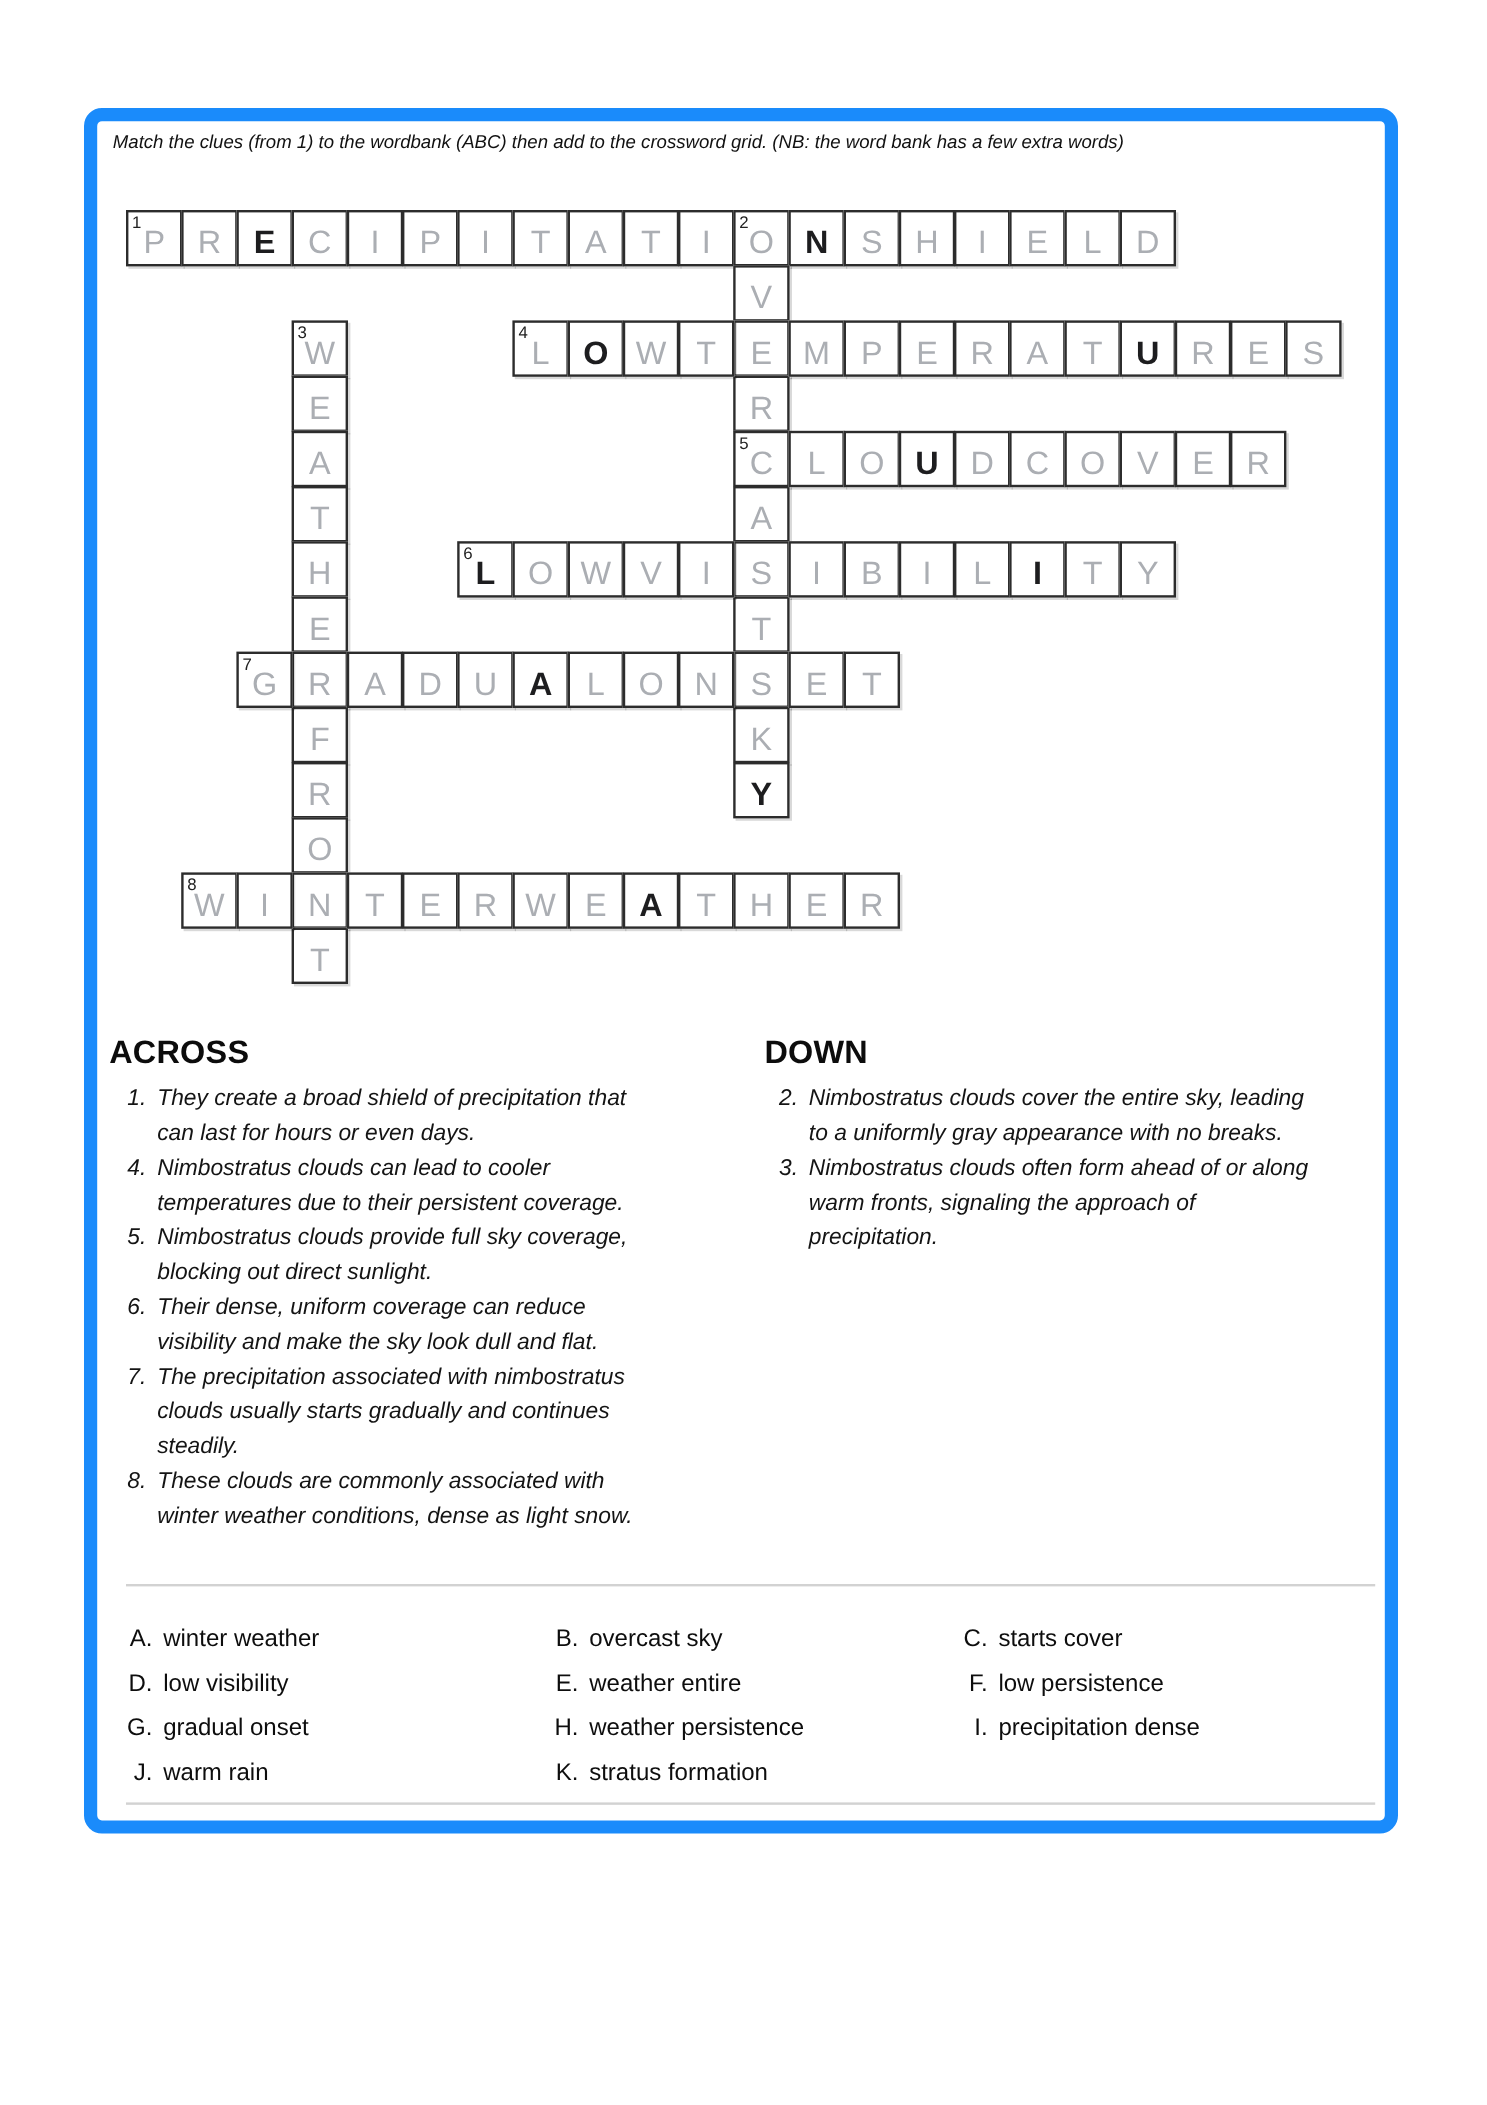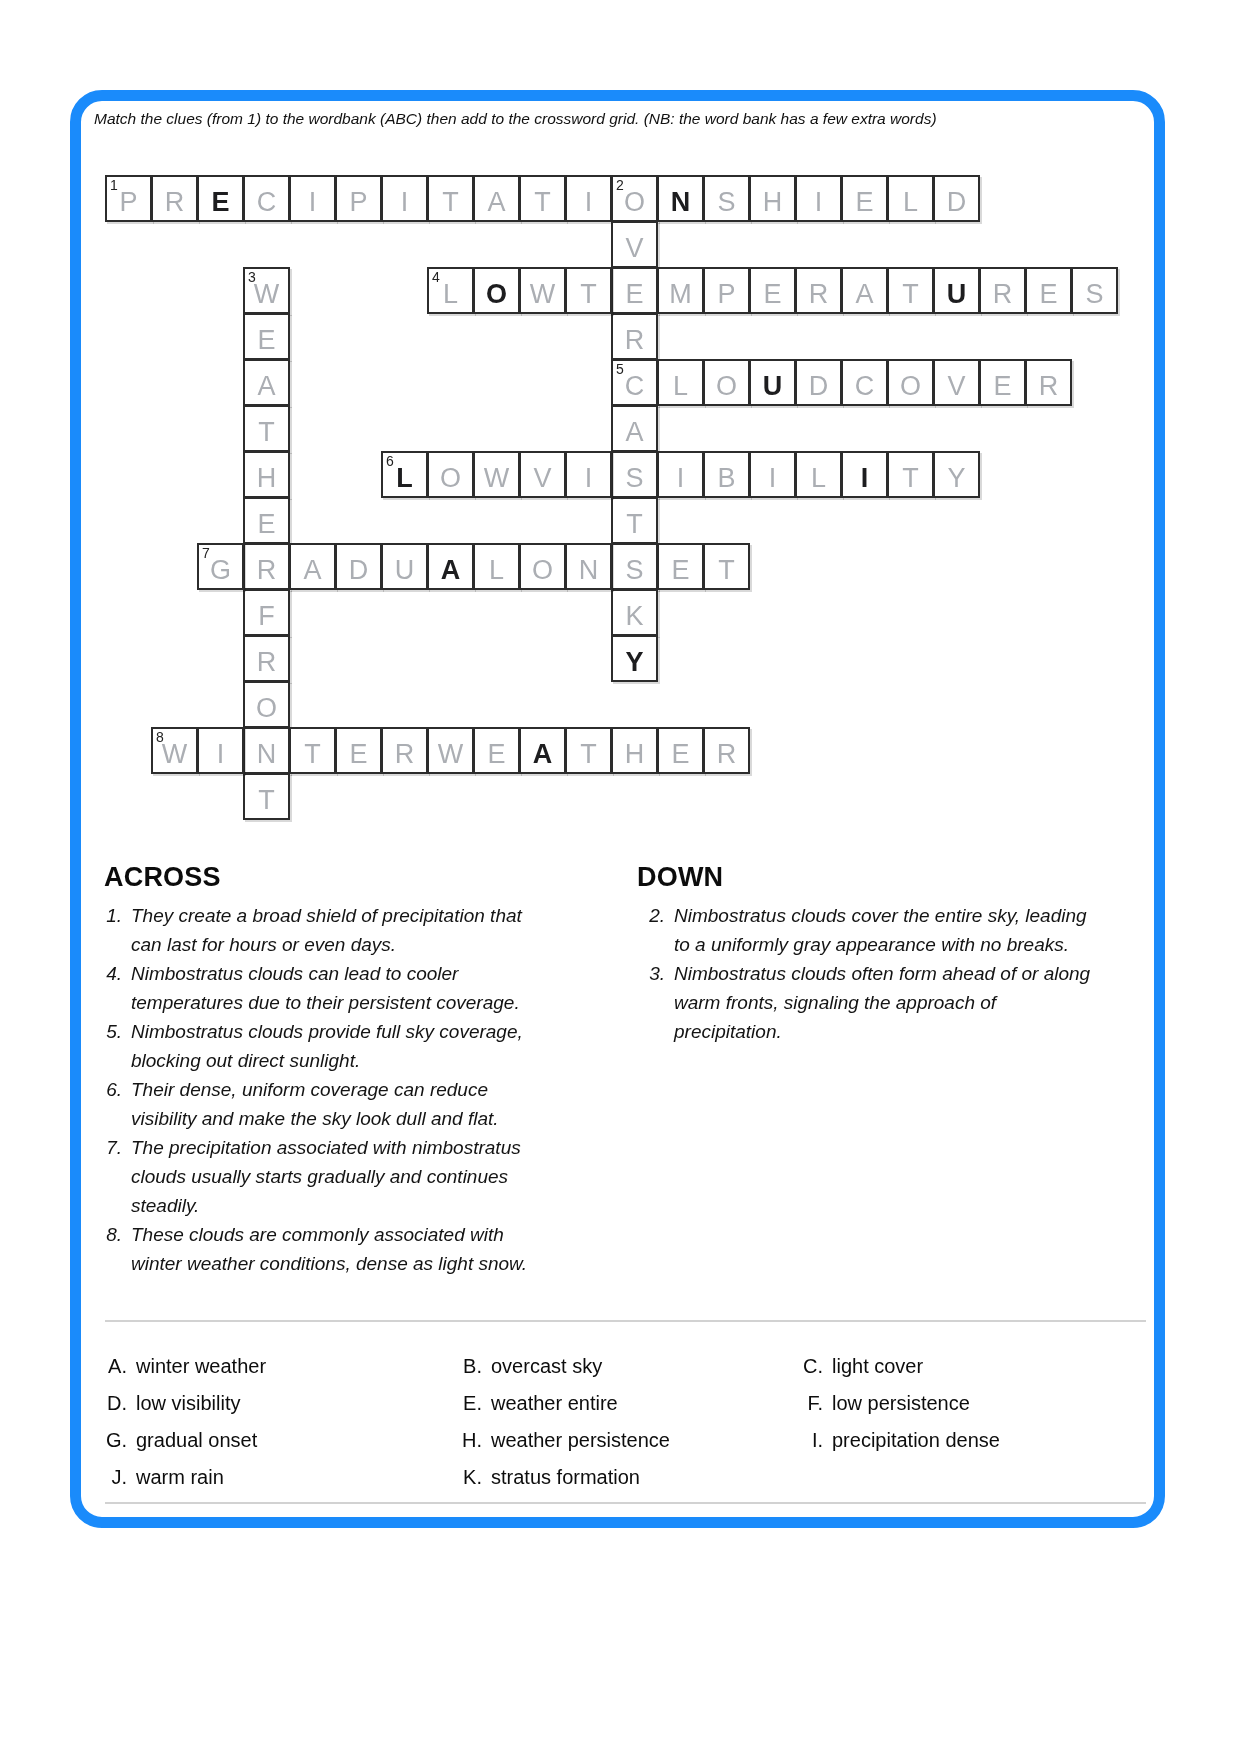--- a/index.html
+++ b/index.html
@@ -1,18 +1,18 @@
 <!DOCTYPE html>
 <html><head>
 <meta charset="utf-8">
 <style>
   html,body{margin:0;padding:0;background:#ffffff;}
   body{width:1239px;height:1754px;position:relative;font-family:"Liberation Sans",sans-serif;color:#1a1a1a;}
   .card{position:absolute;left:70px;top:90px;width:1095px;height:1438px;box-sizing:border-box;
-        border:11px solid #1a8bfb;border-radius:32px;background:#fff;}
+        border:11px solid #1a8bfb;border-radius:15px;background:#fff;}
   .content{position:absolute;left:0;top:0;right:0;bottom:0;}
   .instruction{position:absolute;left:13px;top:9px;font-size:15.5px;font-style:italic;color:#111;white-space:nowrap;}
 
   
   .grid{position:absolute;left:24px;top:74px;}
   .cell{position:absolute;width:47px;height:47px;box-sizing:border-box;border:2px solid #2c2c2c;
         background:#fff;box-shadow:2px 2px 0 rgba(0,0,0,0.15);}
   .cell .letter{position:absolute;left:0;right:0;top:7px;bottom:0;display:flex;align-items:center;justify-content:center;
         font-size:27px;color:#abaeb3;}
   .cell .letter.filled{color:#1d1d1f;font-weight:600;}
@@ -341,21 +341,21 @@
           <span class="letter">H</span>
         </div>
         <div class="cell" style="left: 552px; top: 552px;">
           <span class="letter">E</span>
         </div>
         <div class="cell" style="left: 598px; top: 552px;">
           <span class="letter">R</span>
         </div>
       </div>
 
-    <div class="section-title" style="left:23px;top:761px;text-align:right;">ACROSS</div>
+    <div class="section-title" style="left:10px;top:761px;text-align:right;">ACROSS</div>
     <div class="clues across" style="left:13px;top:800px;">
         <div class="clue">
           <span class="cnum">1.</span>
           <span class="ctext">They create a broad shield of precipitation that can last for hours or even days.</span>
         </div>
         <div class="clue">
           <span class="cnum">4.</span>
           <span class="ctext">Nimbostratus clouds can lead to cooler temperatures due to their persistent coverage.</span>
         </div>
         <div class="clue">
@@ -394,21 +394,21 @@
         <div class="wb-item" style="left: 20px; top: 0px;">
           <span class="wletter">A.</span>
           <span class="wtext">winter weather</span>
         </div>
         <div class="wb-item" style="left: 375px; top: 0px;">
           <span class="wletter">B.</span>
           <span class="wtext">overcast sky</span>
         </div>
         <div class="wb-item" style="left: 716px; top: 0px;">
           <span class="wletter">C.</span>
-          <span class="wtext">light cover</span>
+          <span class="wtext">starts cover</span>
         </div>
         <div class="wb-item" style="left: 20px; top: 37px;">
           <span class="wletter">D.</span>
           <span class="wtext">low visibility</span>
         </div>
         <div class="wb-item" style="left: 375px; top: 37px;">
           <span class="wletter">E.</span>
           <span class="wtext">weather entire</span>
         </div>
         <div class="wb-item" style="left: 716px; top: 37px;">

